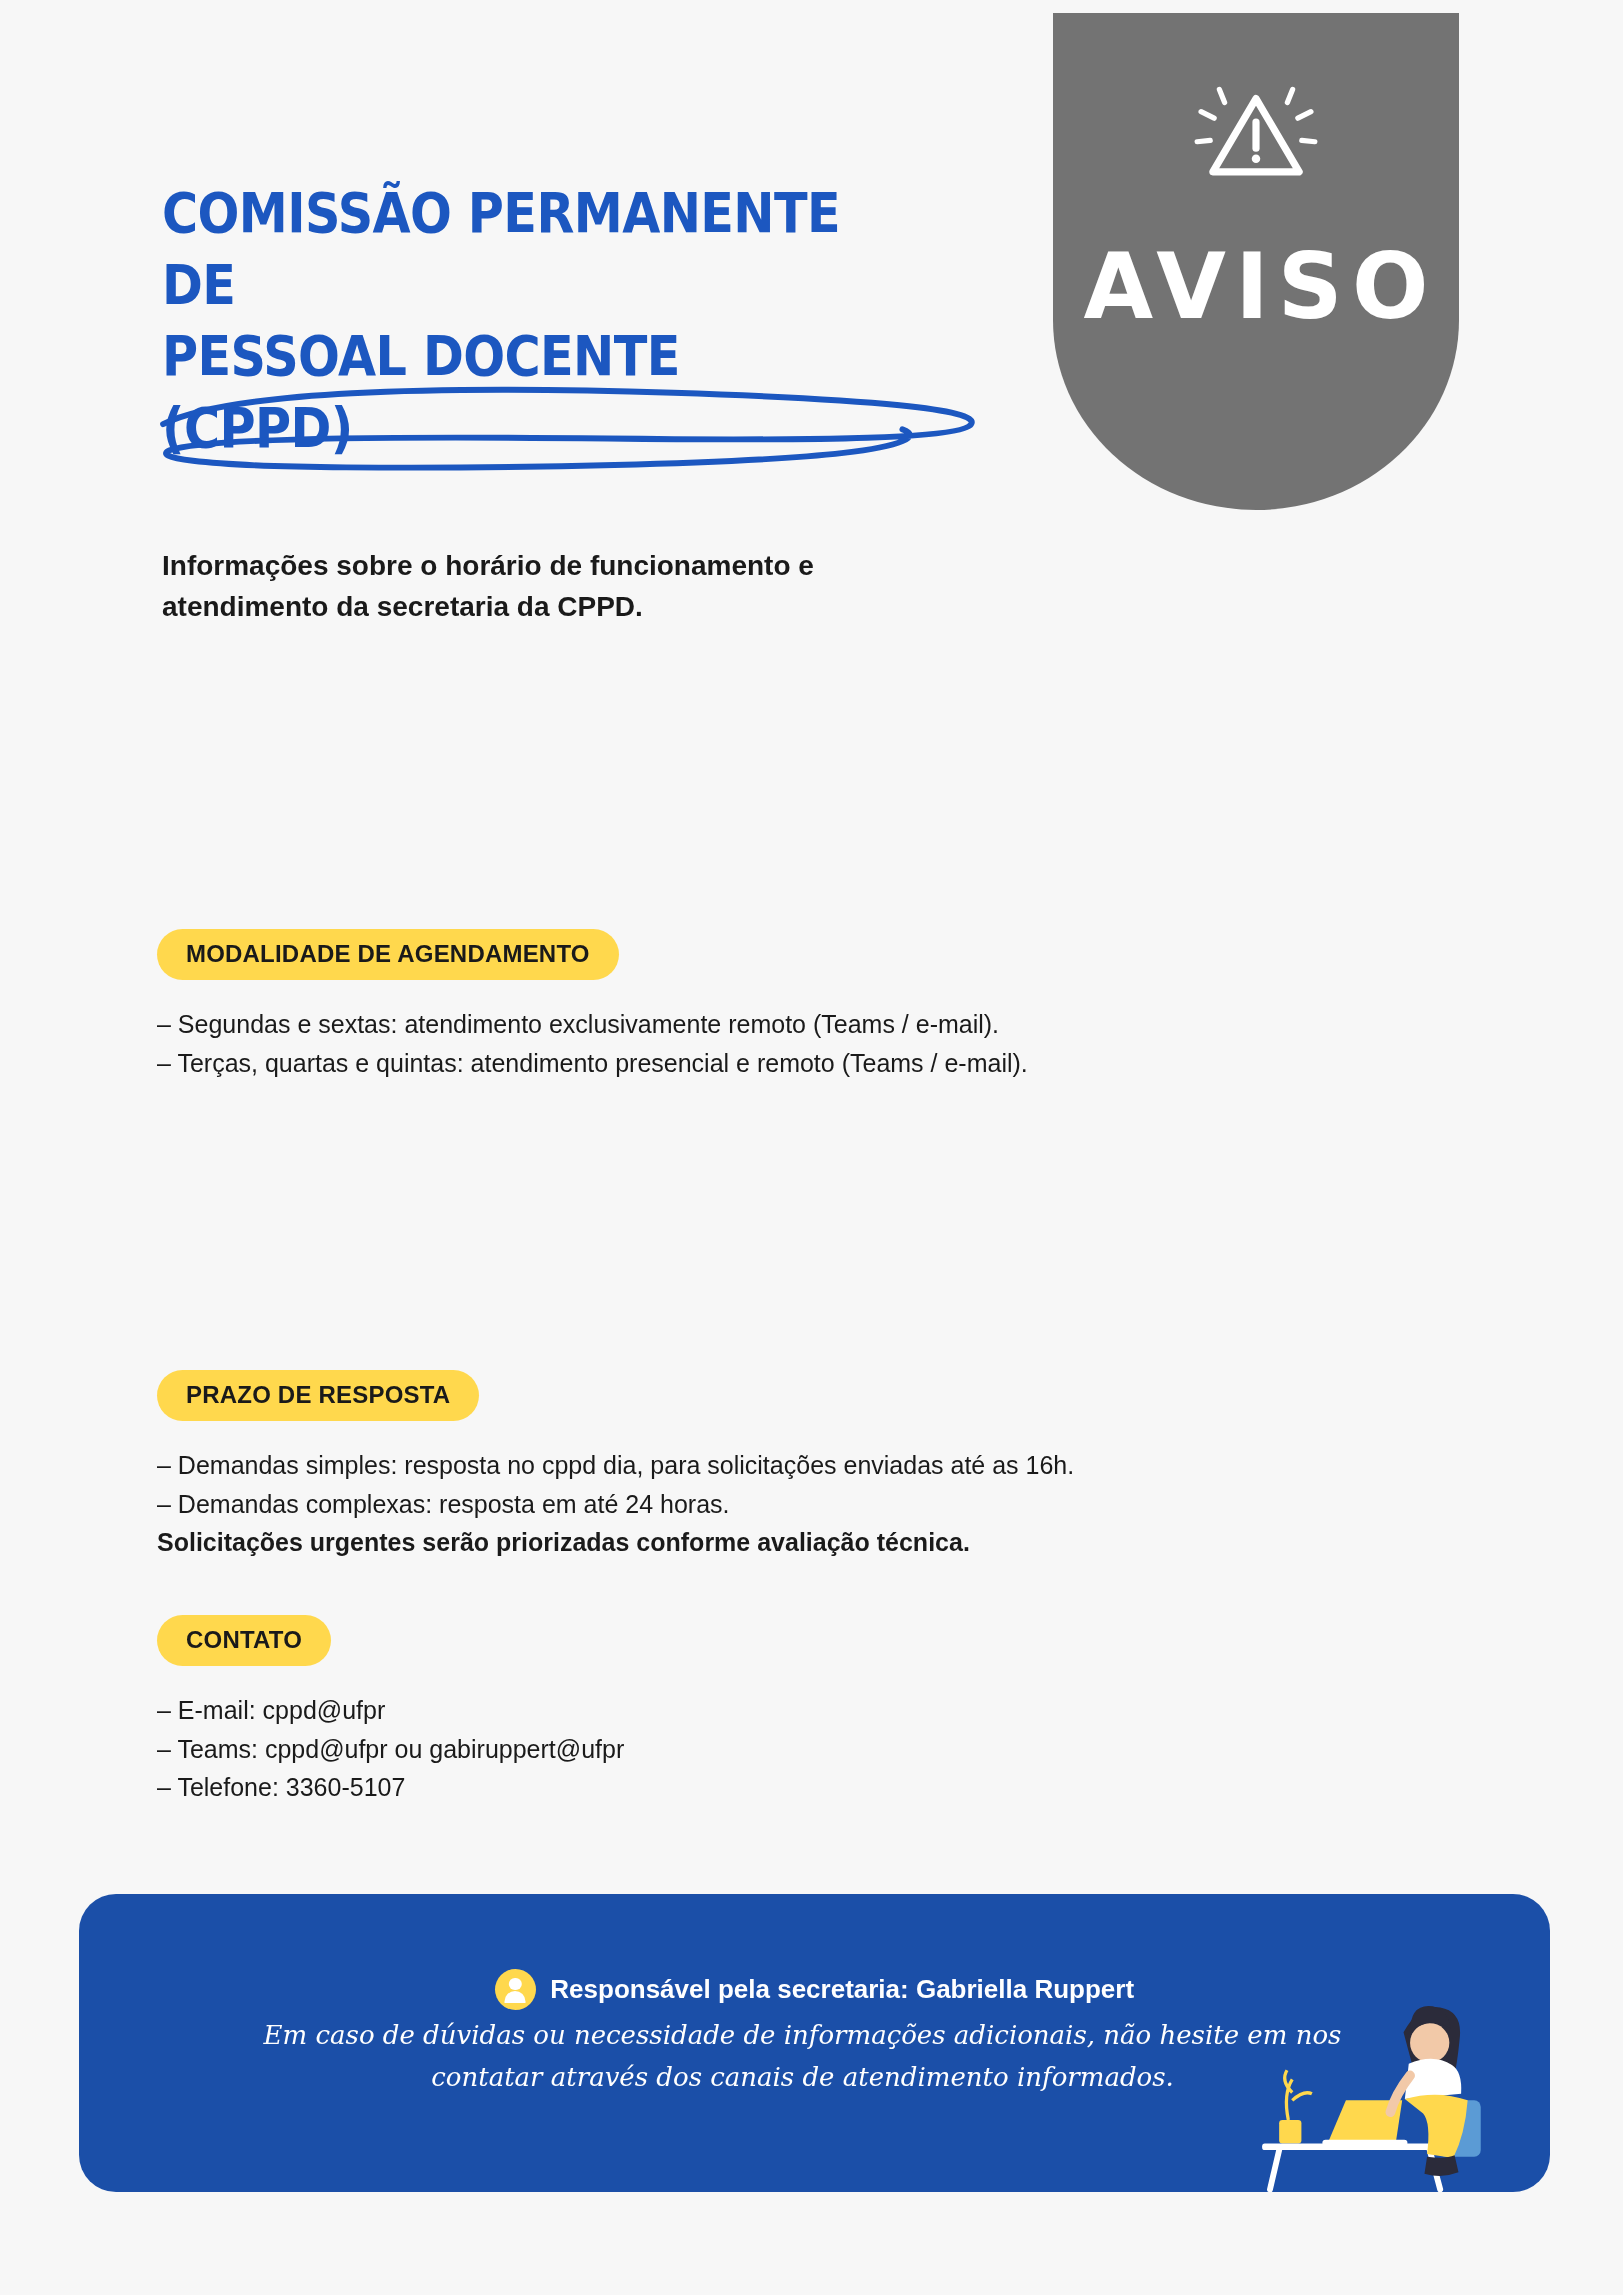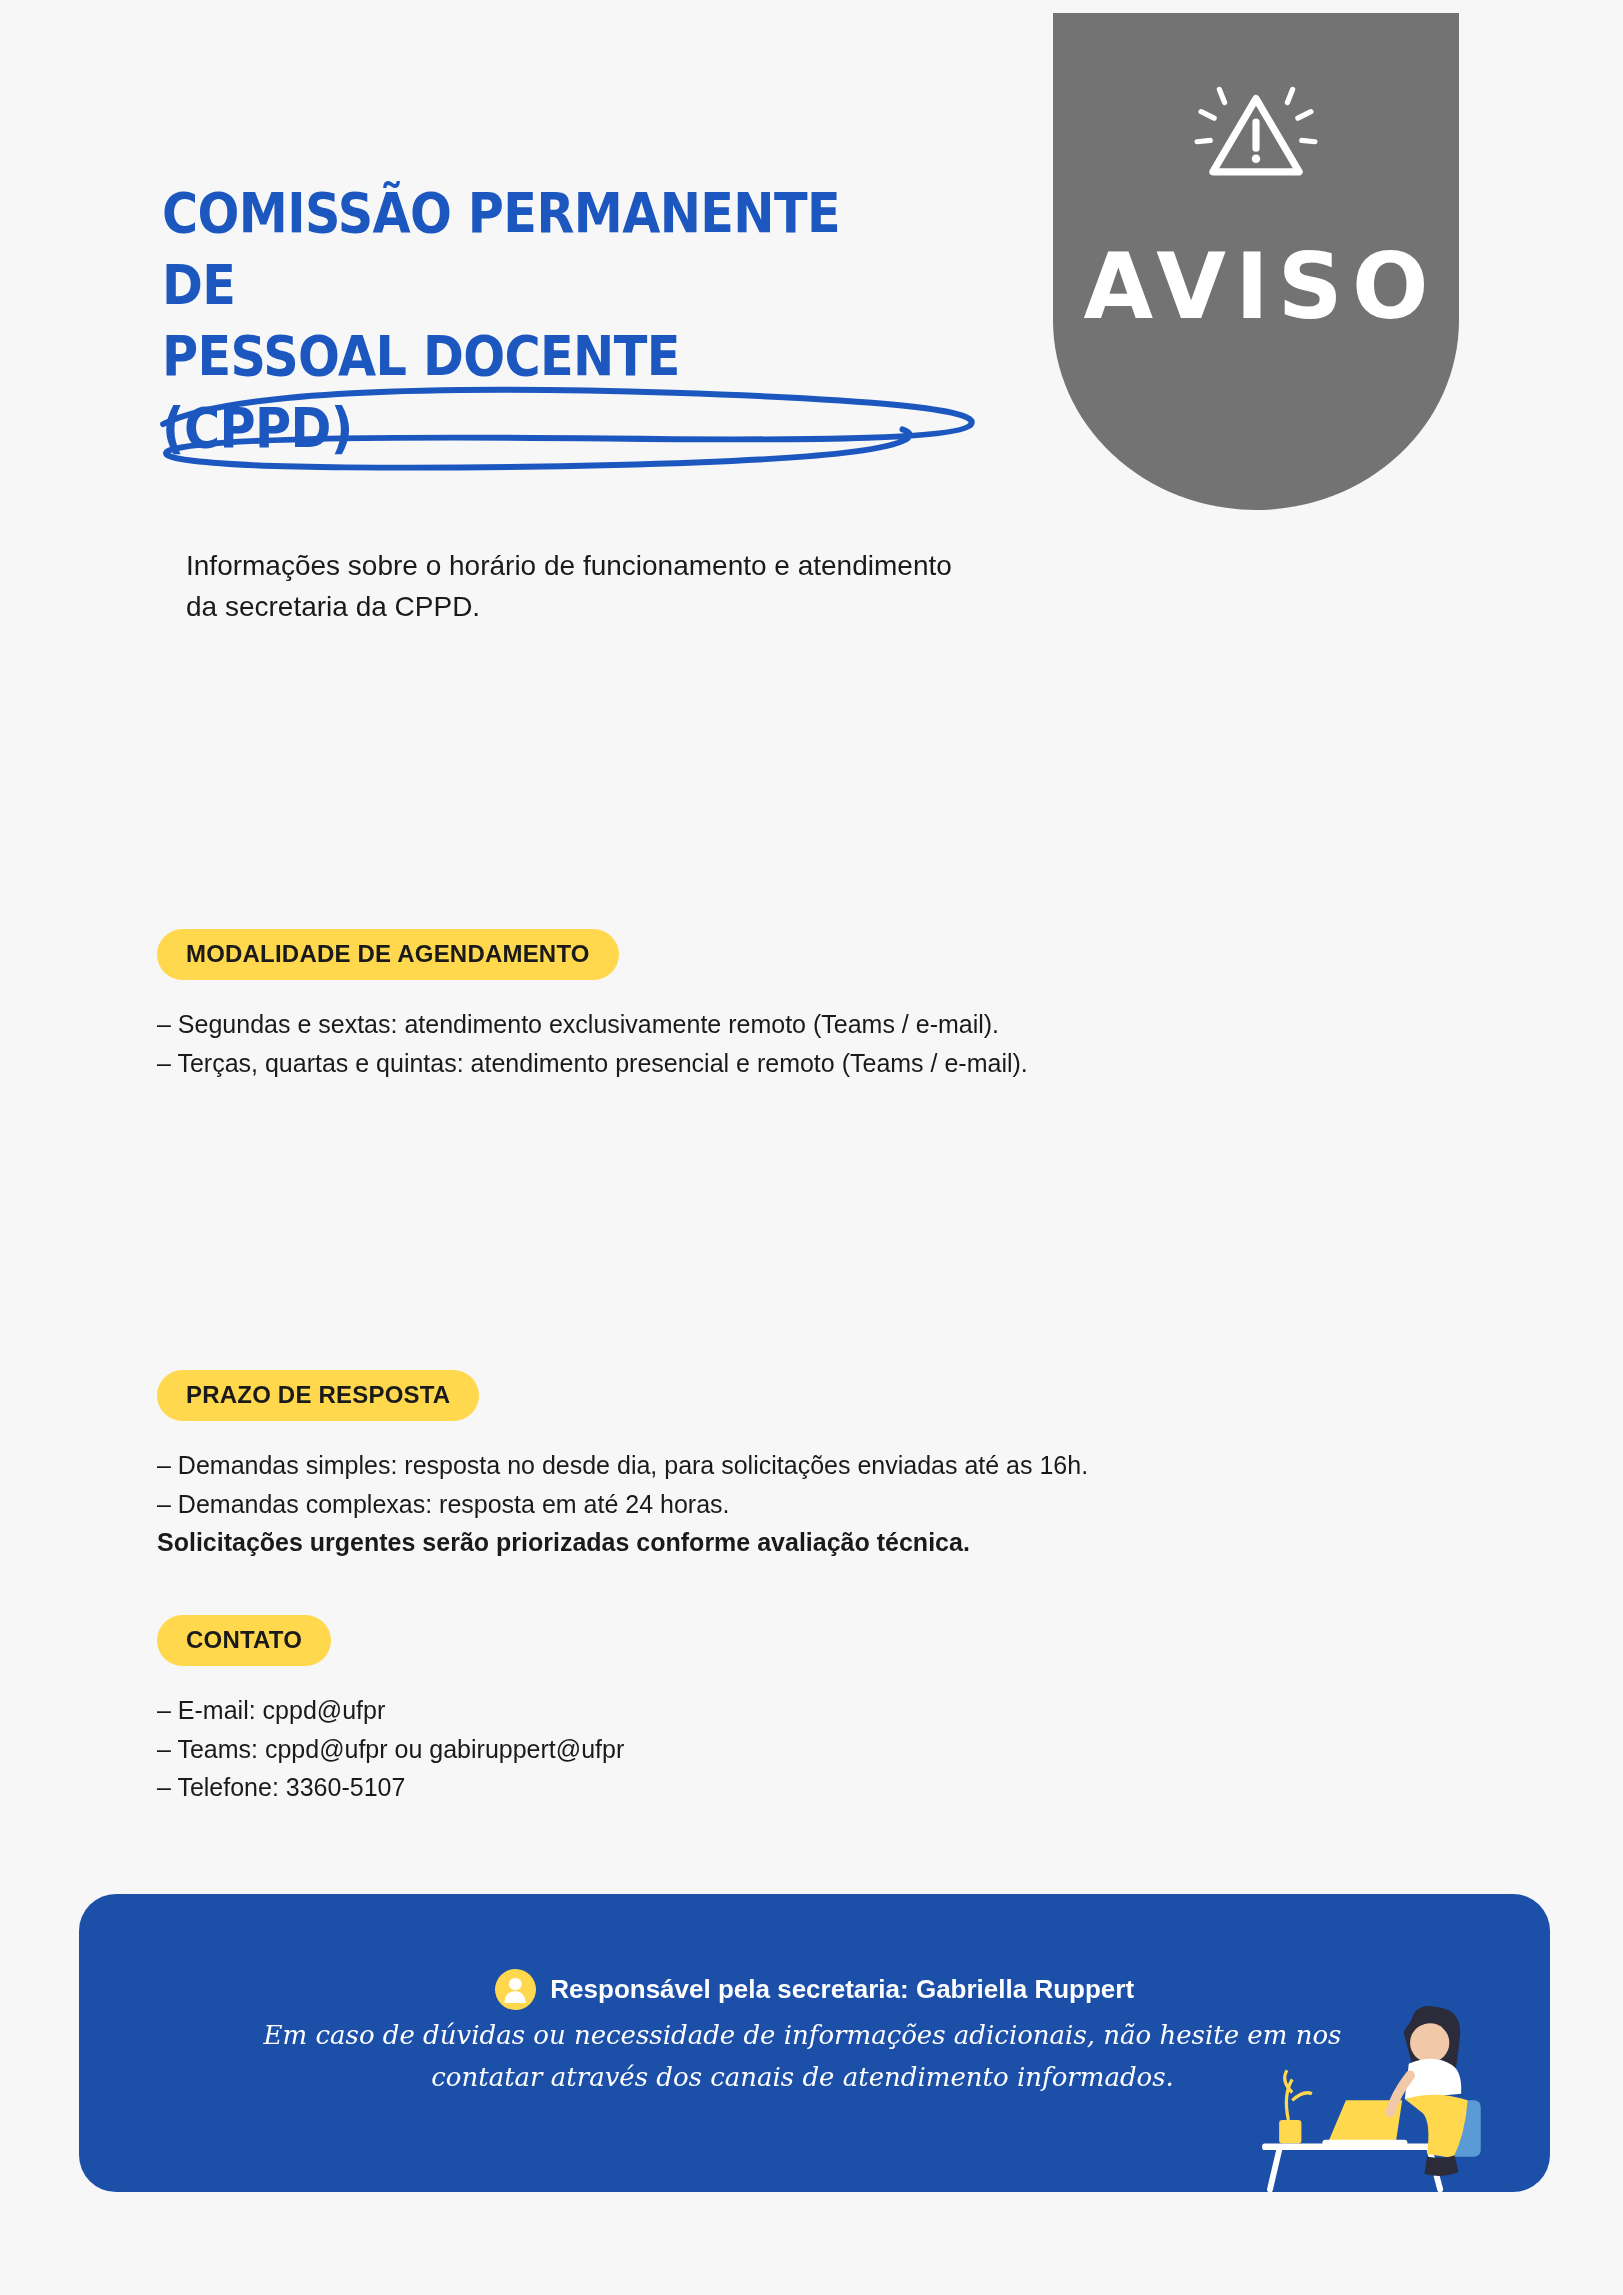--- a/index.html
+++ b/index.html
@@ -77,24 +77,23 @@
     height: 118px;
   }
 
   
   .intro {
     position: absolute;
     top: 546px;
     left: 162px;
     width: 772px;
     font-size: 28px;
-    font-weight: normal;
+    font-weight: bold;
     color: #1a1a1a;
     line-height: 1.45;
-    margin-left: 24px;
   }
 
   
   .section { position: absolute; left: 157px; }
   .pill {
     display: inline-block;
     background: #ffd84d;
     border-radius: 27.5px;
     padding: 11px 29px 11.8px 29px;
     font-size: 24px;
@@ -238,21 +237,21 @@
       <span class="ln">– Terças, quartas e quintas: atendimento presencial e remoto (Teams / e-mail).</span>
     </div>
   </div>
 
 
   <div class="section sec-prazo">
     <div class="pill-wrap">
       <span class="pill">PRAZO DE RESPOSTA</span>
     </div>
     <div class="body-text">
-      <span class="ln">– Demandas simples: resposta no desde dia, para solicitações enviadas até as 16h.</span>
+      <span class="ln">– Demandas simples: resposta no cppd dia, para solicitações enviadas até as 16h.</span>
       <span class="ln">– Demandas complexas: resposta em até 24 horas.</span>
       <span class="ln bold">Solicitações urgentes serão priorizadas conforme avaliação técnica.</span>
     </div>
   </div>
 
   <div class="section sec-contato">
     <div class="pill-wrap">
       <span class="pill">CONTATO</span>
     </div>
     <div class="body-text">

